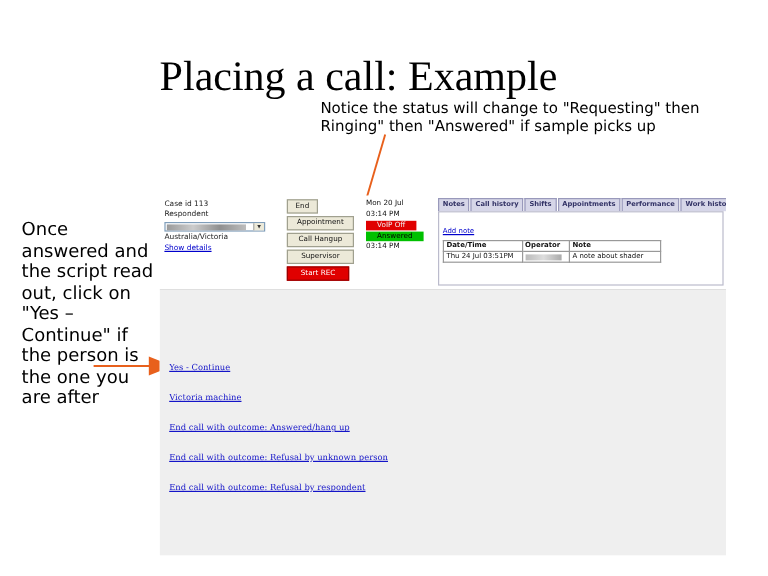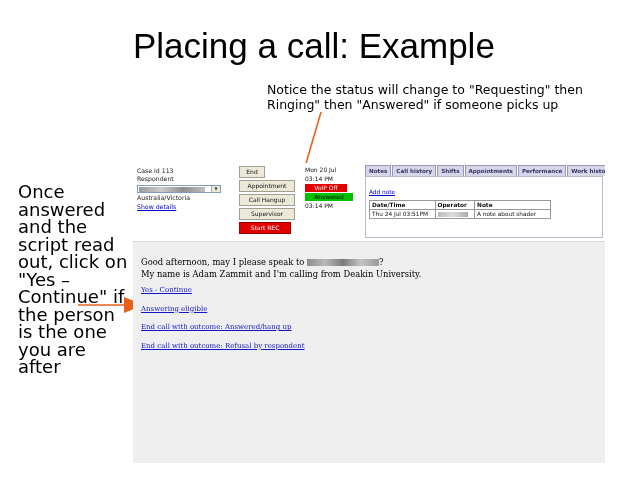--- a/index.html
+++ b/index.html
@@ -4,33 +4,33 @@
 <style>
   html,body{margin:0;padding:0;}
   body{
     width:640px;height:480px;background:#ffffff;overflow:hidden;position:relative;
     font-family:"DejaVu Sans", sans-serif;
   }
   .slide{position:absolute;inset:0;}
 
   
   #slide-title{
-    position:absolute;left:133px;top:26px;width:420px;
-    font-family:Liberation Sans, sans-serif;
+    position:absolute;left:133px;top:44px;width:420px;
+    font-family:Liberation Serif, serif;
     font-size:35px;line-height:40px;color:#000;font-weight:400;
     letter-spacing:0px;white-space:nowrap;
   }
 
   
   .annot{
     position:absolute;color:#000;font-family:"DejaVu Sans", sans-serif;
     font-size:12.5px;line-height:15px;
   }
   #annot-top{left:267px;top:82px;width:340px;}
-  #annot-left{left:18px;top:183px;width:112px;font-size:18px;line-height:17.5px;}
+  #annot-left{left:18px;top:183px;width:112px;font-size:15px;line-height:17.5px;}
 
   
   .arrow-svg{position:absolute;overflow:visible;}
   #arrow-top{left:285px;top:110px;width:50px;height:95px;}
   #arrow-left{left:78px;top:296px;width:66px;height:18px;}
 
   
   #screenshot{
     position:absolute;left:133px;top:163px;width:472px;height:300px;
     background:#ffffff;overflow:hidden;
@@ -138,30 +138,31 @@
     background:linear-gradient(90deg,#8d8d8d,#b9b9b9,#7c7c7c,#c4c4c4,#9a9a9a);
     filter:blur(.5px);
   }
   #link-list{
     position:absolute;left:8px;top:44px;width:440px;
   }
   .script-link{
     display:block;color:#1414c8;text-decoration:underline;
     font-family:"DejaVu Serif", serif;font-size:7px;line-height:9px;margin-bottom:9.5px;
     white-space:nowrap;
+    margin-top:16px;
   }
 </style>
 </head>
 <body>
 
 <div class="slide">
 
   <div id="slide-title">Placing a call: Example</div>
 
-  <div class="annot" id="annot-top">Notice the status will change to "Requesting" then Ringing" then "Answered" if someone picks up</div>
+  <div class="annot" id="annot-top">Notice the status will change to "Requesting" then Ringing" then "Answered" if sample picks up</div>
 
   <div class="annot" id="annot-left">Once answered and the script read out, click on "Yes – Continue" if the person is the one you are after</div>
 
   <svg class="arrow-svg" id="arrow-top" viewBox="0 0 50 95">
     <line x1="36" y1="2" x2="15" y2="74" stroke="#E8601C" stroke-width="1.6"></line>
     <polygon points="16,95 6,70 22,66" fill="#E8601C"></polygon>
   </svg>
 
   <svg class="arrow-svg" id="arrow-left" viewBox="0 0 66 18">
     <line x1="0" y1="9" x2="48" y2="9" stroke="#E8601C" stroke-width="1.7"></line>
@@ -227,27 +228,24 @@
                   <span class="op-redact"></span>
                 </td>
               <td>A note about shader</td>
             </tr>
           </tbody>
         </table>
       </div>
     </div>
 
     <div id="script-area">
-      <div id="script-text">
-        <span>Good afternoon, may I please speak to </span><span id="script-redact"></span><span>?</span><br>
-        <span>My name is Adam Zammit and I'm calling from Deakin University.</span>
-      </div>
 
       <div id="link-list">
         <a class="script-link" href="#">Yes - Continue</a>
-        <a class="script-link" href="#">Answering eligible</a>
+        <a class="script-link" href="#">Victoria machine</a>
         <a class="script-link" href="#">End call with outcome: Answered/hang up</a>
+        <a class="script-link" href="#">End call with outcome: Refusal by unknown person</a>
         <a class="script-link" href="#">End call with outcome: Refusal by respondent</a>
       </div>
     </div>
 
   </div>
 </div>
 
 </body></html>

